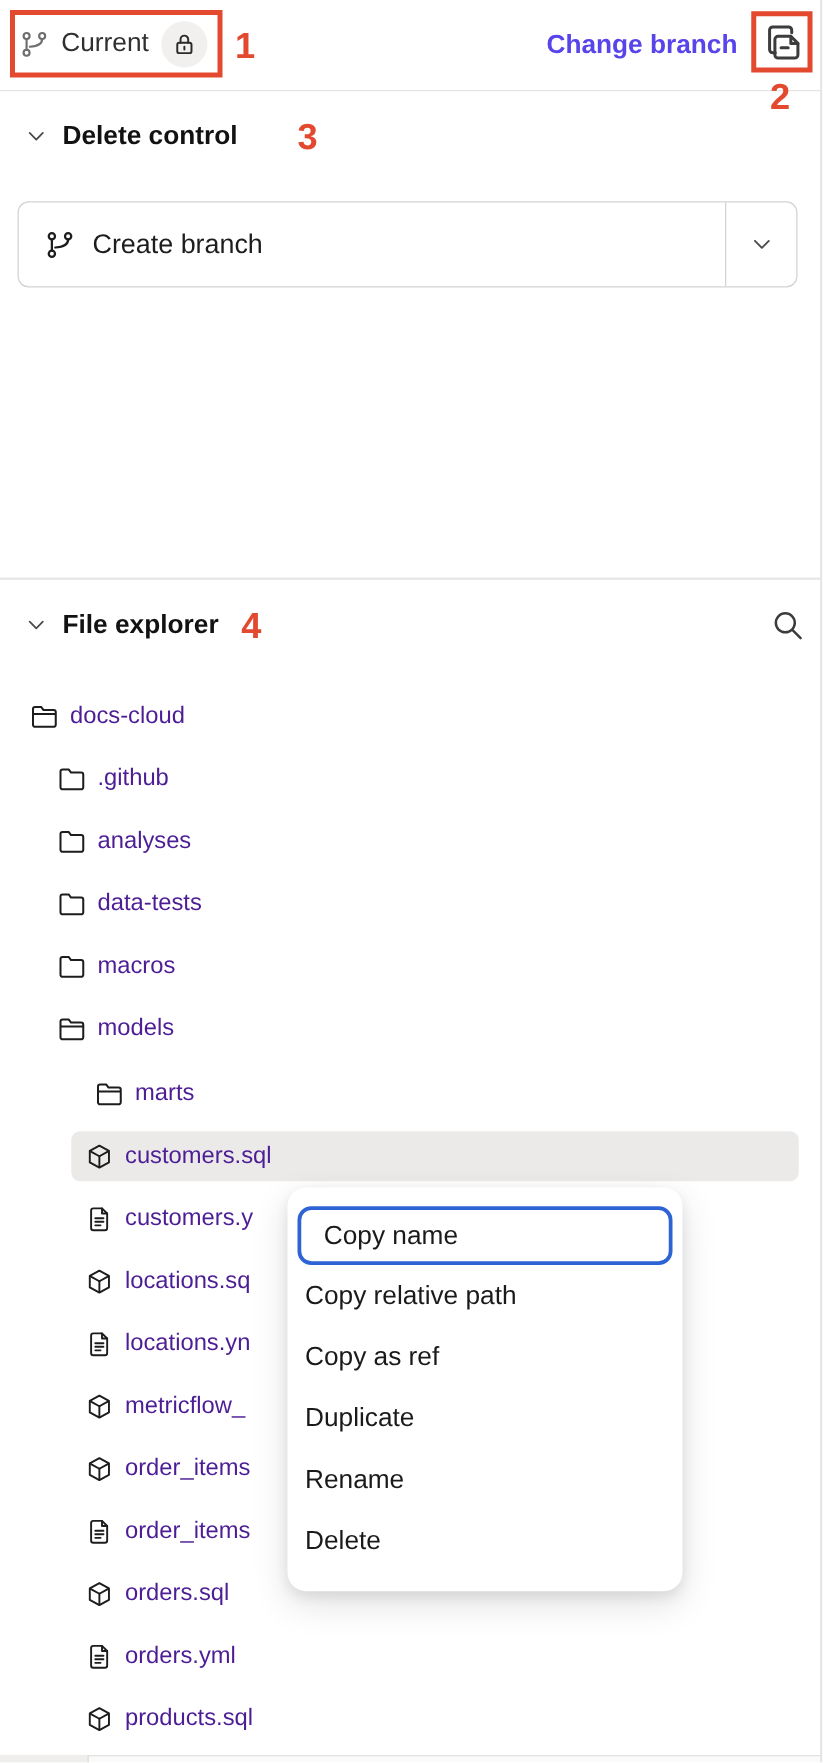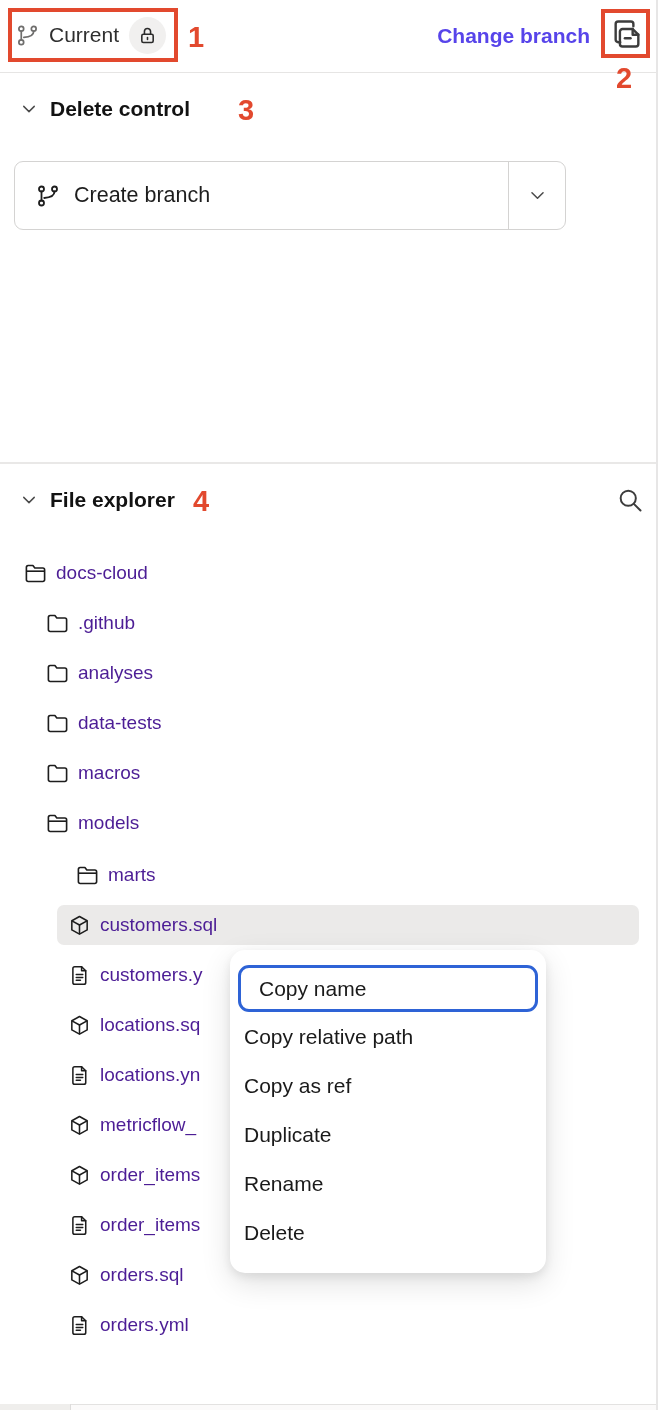--- a/index.html
+++ b/index.html
@@ -34,21 +34,21 @@
   .ann-4 { left:193px; top:485px; }
 
   
   .section-header { position:absolute; left:0; width:658px; height:34px; display:flex; align-items:center; cursor:pointer; }
   .vc-header { top:92px; }
   .fe-header { top:483px; }
   .chev-wrap { width:18px; margin-left:20px; }
   .section-title { font-size:21px; font-weight:700; color:#121212; margin-left:12px; }
 
   
-  .create-branch { position:absolute; left:14px; top:161px; width:552px; height:69px;
+  .create-branch { position:absolute; left:14px; top:161px; width:624px; height:69px;
     border:1.5px solid #d4d3d2; border-radius:9px; background:#fff; display:flex; align-items:center; cursor:pointer; }
   .cb-main { flex:1; display:flex; align-items:center; gap:14px; padding-left:21px; height:100%; }
   .cb-label { font-size:21.5px; color:#1d1d1d; }
   .cb-sep { width:1.5px; height:100%; background:#d4d3d2; }
   .cb-caret { width:56px; height:100%; display:flex; align-items:center; justify-content:center; cursor:pointer; }
 
   .section-divider { position:absolute; left:0; top:462px; width:658px; height:2px; background:#e9e8e7; }
   .search-btn { position:absolute; left:611px; top:481px; width:38px; height:38px; display:flex; align-items:center; justify-content:center; cursor:pointer; }
 
   
@@ -336,20 +336,28 @@
       <span class="label">orders.sql</span>
     </div>
     <div class="tree-row lvl3">
       <span class="t-icon">
           <svg width="23" height="23">
             <use href="#i-doc"></use>
           </svg>
         </span>
       <span class="label">orders.yml</span>
     </div>
+    <div class="tree-row lvl3">
+      <span class="t-icon">
+          <svg width="23" height="23">
+            <use href="#i-cube"></use>
+          </svg>
+        </span>
+      <span class="label">products.sql</span>
+    </div>
   </div>
 
   <div class="ctx-menu">
     <div class="ctx-item focused">Copy name</div>
     <div class="ctx-item">Copy relative path</div>
     <div class="ctx-item">Copy as ref</div>
     <div class="ctx-item">Duplicate</div>
     <div class="ctx-item">Rename</div>
     <div class="ctx-item">Delete</div>
   </div>

